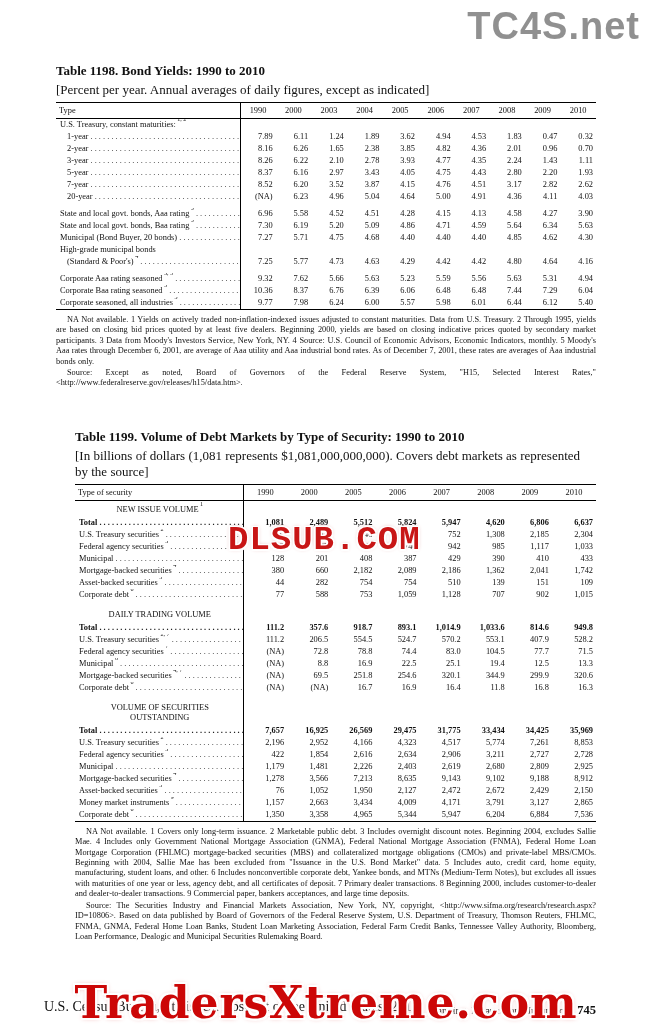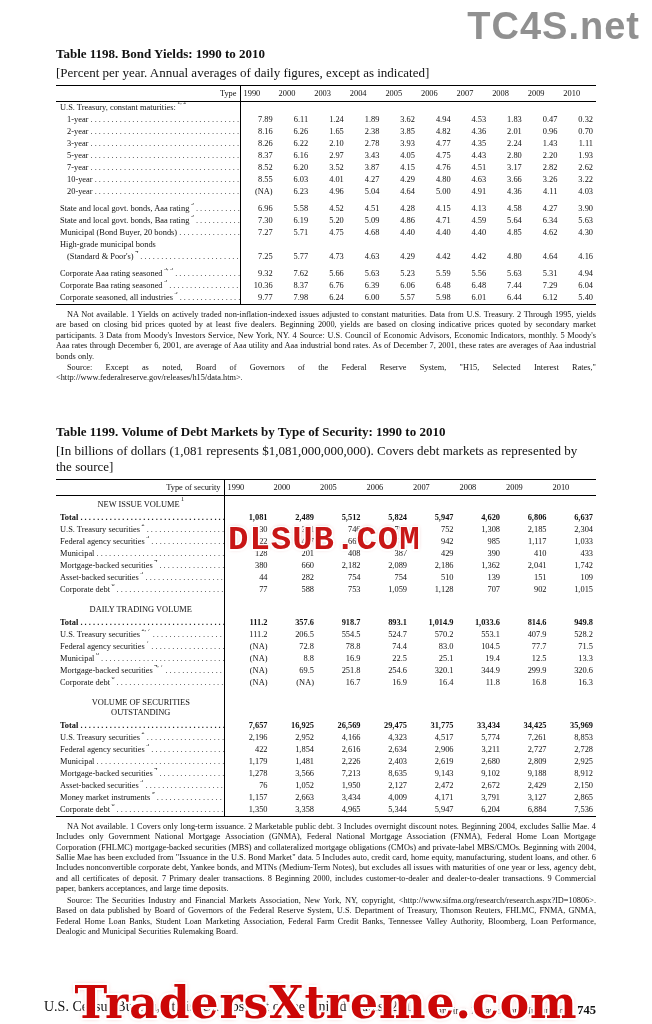--- a/index.html
+++ b/index.html
@@ -1,38 +1,38 @@
 <!DOCTYPE html>
 <html><head>
 <meta charset="utf-8">
 <style>
   * { margin:0; padding:0; box-sizing:border-box; }
   html,body { width:652px; height:1024px; }
   body { background:#fff; color:#111; font-family:"Liberation Serif", serif; position:relative; overflow:hidden; }
-  .content { padding:46px 56px 0 56px; }
+  .content { padding:63px 56px 0 56px; }
   .tbl-title { font-size:13px; font-weight:bold; }
   .headnote { font-size:13px; margin:3px 0 4px 0; }
   table { width:100%; border-collapse:collapse; table-layout:fixed;
           border-top:1.4px solid #000; border-bottom:1.4px solid #000; }
   th,td { font-size:8.4px; font-weight:normal; line-height:10px; vertical-align:bottom; }
   thead th { border-bottom:1px solid #000; padding:3px 3px 2px 3px; }
-  th.stub-h { text-align:right; border-right:1px solid #000; }
-  th.year-h { text-align:left; }
+  th.stub-h { text-align:left; border-right:1px solid #000; }
+  th.year-h { text-align:center; }
   td.stub { border-right:1px solid #000; overflow:hidden; white-space:nowrap; padding:1px 2px 1px 4px; }
   td.stub.ind { padding-left:11px; }
   td.stub.section { text-align:center; white-space:pre-line; padding-top:4px; padding-bottom:2px; }
   td.num { text-align:right; padding:1px 3px 1px 0; white-space:nowrap; overflow:hidden; }
   tr.bold td { font-weight:bold; }
   tr.sp td { height:5px; padding:0; }
   .lbl::after { content:" . . . . . . . . . . . . . . . . . . . . . . . . . . . . . . . . . . . . . . . . . . . . . . . . . . ."; }
   sup { font-size:6px; line-height:0; position:relative; top:-2px; }
   .fnblock { margin-top:5px;font-family:Liberation Serif, serif; }
   .fnblock p { font-size:8.3px; line-height:10.4px; text-align:justify; text-indent:11px; }
   .fnblock p + p { margin-top:1px; }
-  .t1199 { margin-top:40px; }
+  .t1199 { margin-top:40px;margin-left:19px; }
   .footer-right { position:absolute; right:56px; top:974px; font-size:10.5px;margin-top:29px; }
   .footer-right .pageno { font-weight:bold; font-size:12.5px; margin-left:9px; }
   .census-line { position:absolute; left:44px; top:999px; font-size:14px; }
   .wm { font-weight:bold; }
   .wm-top { position:absolute; top:5px; right:12px; font-size:38px;
             font-family:"Liberation Sans", sans-serif; color:#858585; opacity:.9; letter-spacing:1px; }
   .wm-mid { position:absolute; left:228px; top:521px; font-size:34px; letter-spacing:1px;
             font-family:Liberation Mono, monospace; color:#c81616;
             text-shadow:-1.5px -1.5px 0 #fff, 1.5px -1.5px 0 #fff, -1.5px 1.5px 0 #fff, 1.5px 1.5px 0 #fff, 0 0 4px #e0b0b0;
             z-index:5; }
@@ -151,33 +151,20 @@
             <td class="num">3.52</td>
             <td class="num">3.87</td>
             <td class="num">4.15</td>
             <td class="num">4.76</td>
             <td class="num">4.51</td>
             <td class="num">3.17</td>
             <td class="num">2.82</td>
             <td class="num">2.62</td>
           </tr>
           <tr>
-            <td class="stub ind"><span class="lbl">10-year</span></td>
-            <td class="num">8.55</td>
-            <td class="num">6.03</td>
-            <td class="num">4.01</td>
-            <td class="num">4.27</td>
-            <td class="num">4.29</td>
-            <td class="num">4.80</td>
-            <td class="num">4.63</td>
-            <td class="num">3.66</td>
-            <td class="num">3.26</td>
-            <td class="num">3.22</td>
-          </tr>
-          <tr>
             <td class="stub ind"><span class="lbl">20-year</span></td>
             <td class="num">(NA)</td>
             <td class="num">6.23</td>
             <td class="num">4.96</td>
             <td class="num">5.04</td>
             <td class="num">4.64</td>
             <td class="num">5.00</td>
             <td class="num">4.91</td>
             <td class="num">4.36</td>
             <td class="num">4.11</td>

